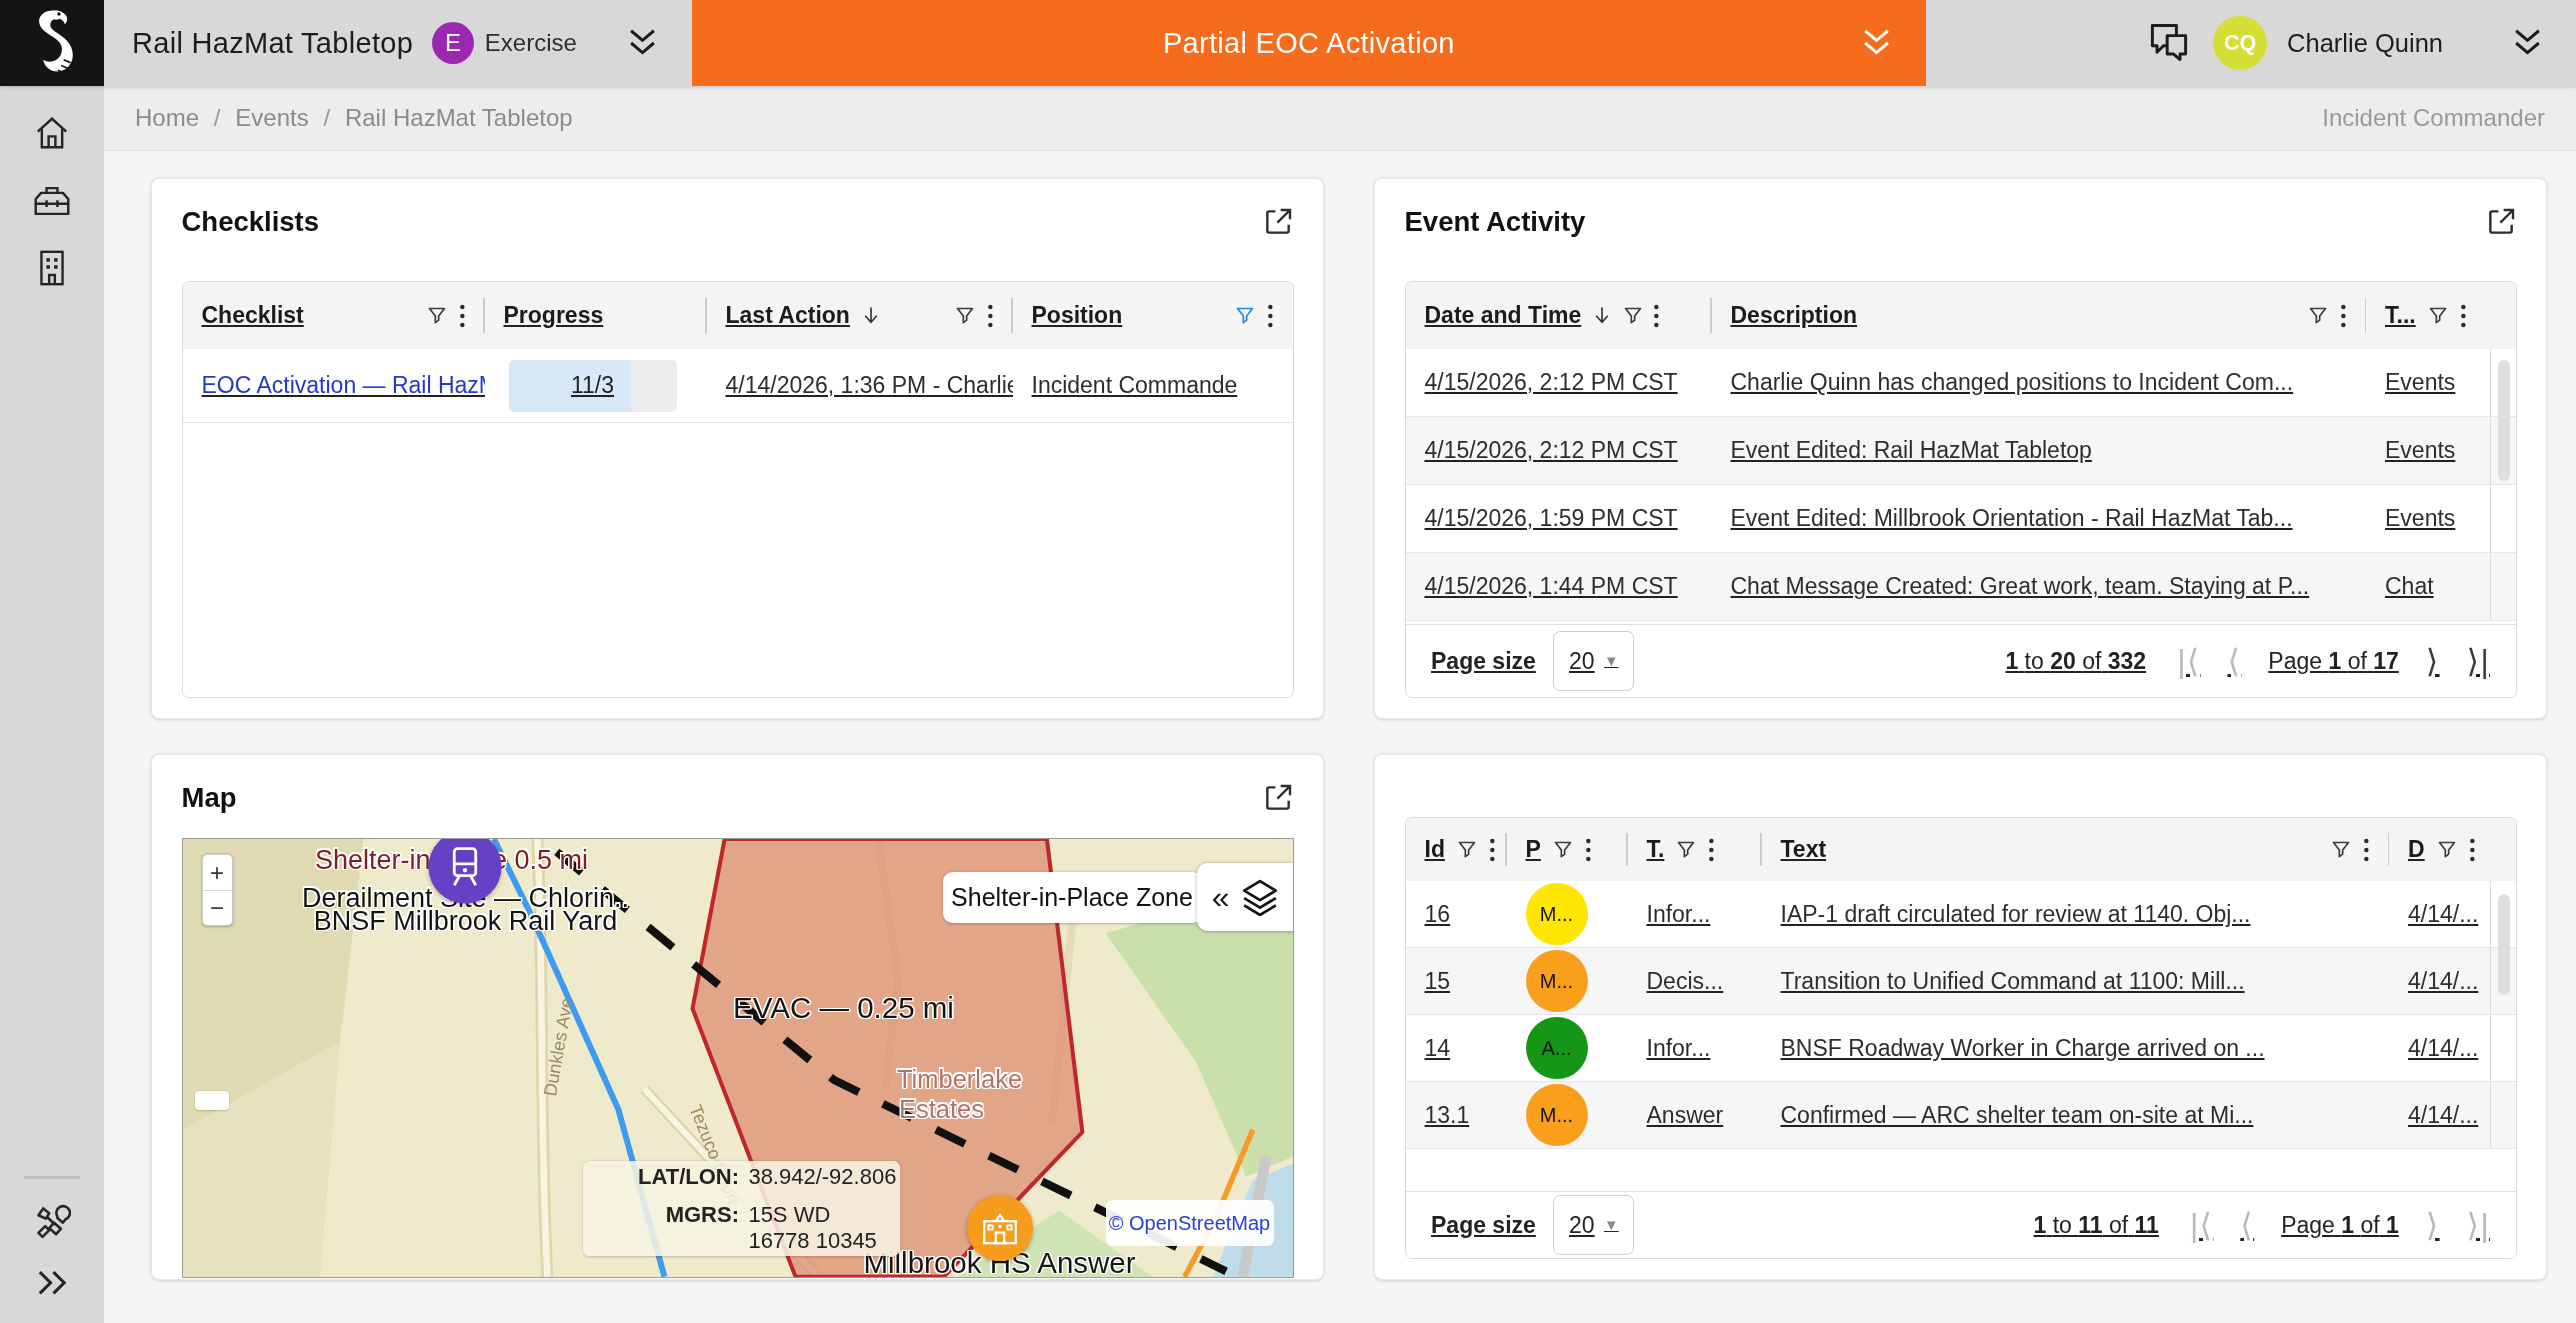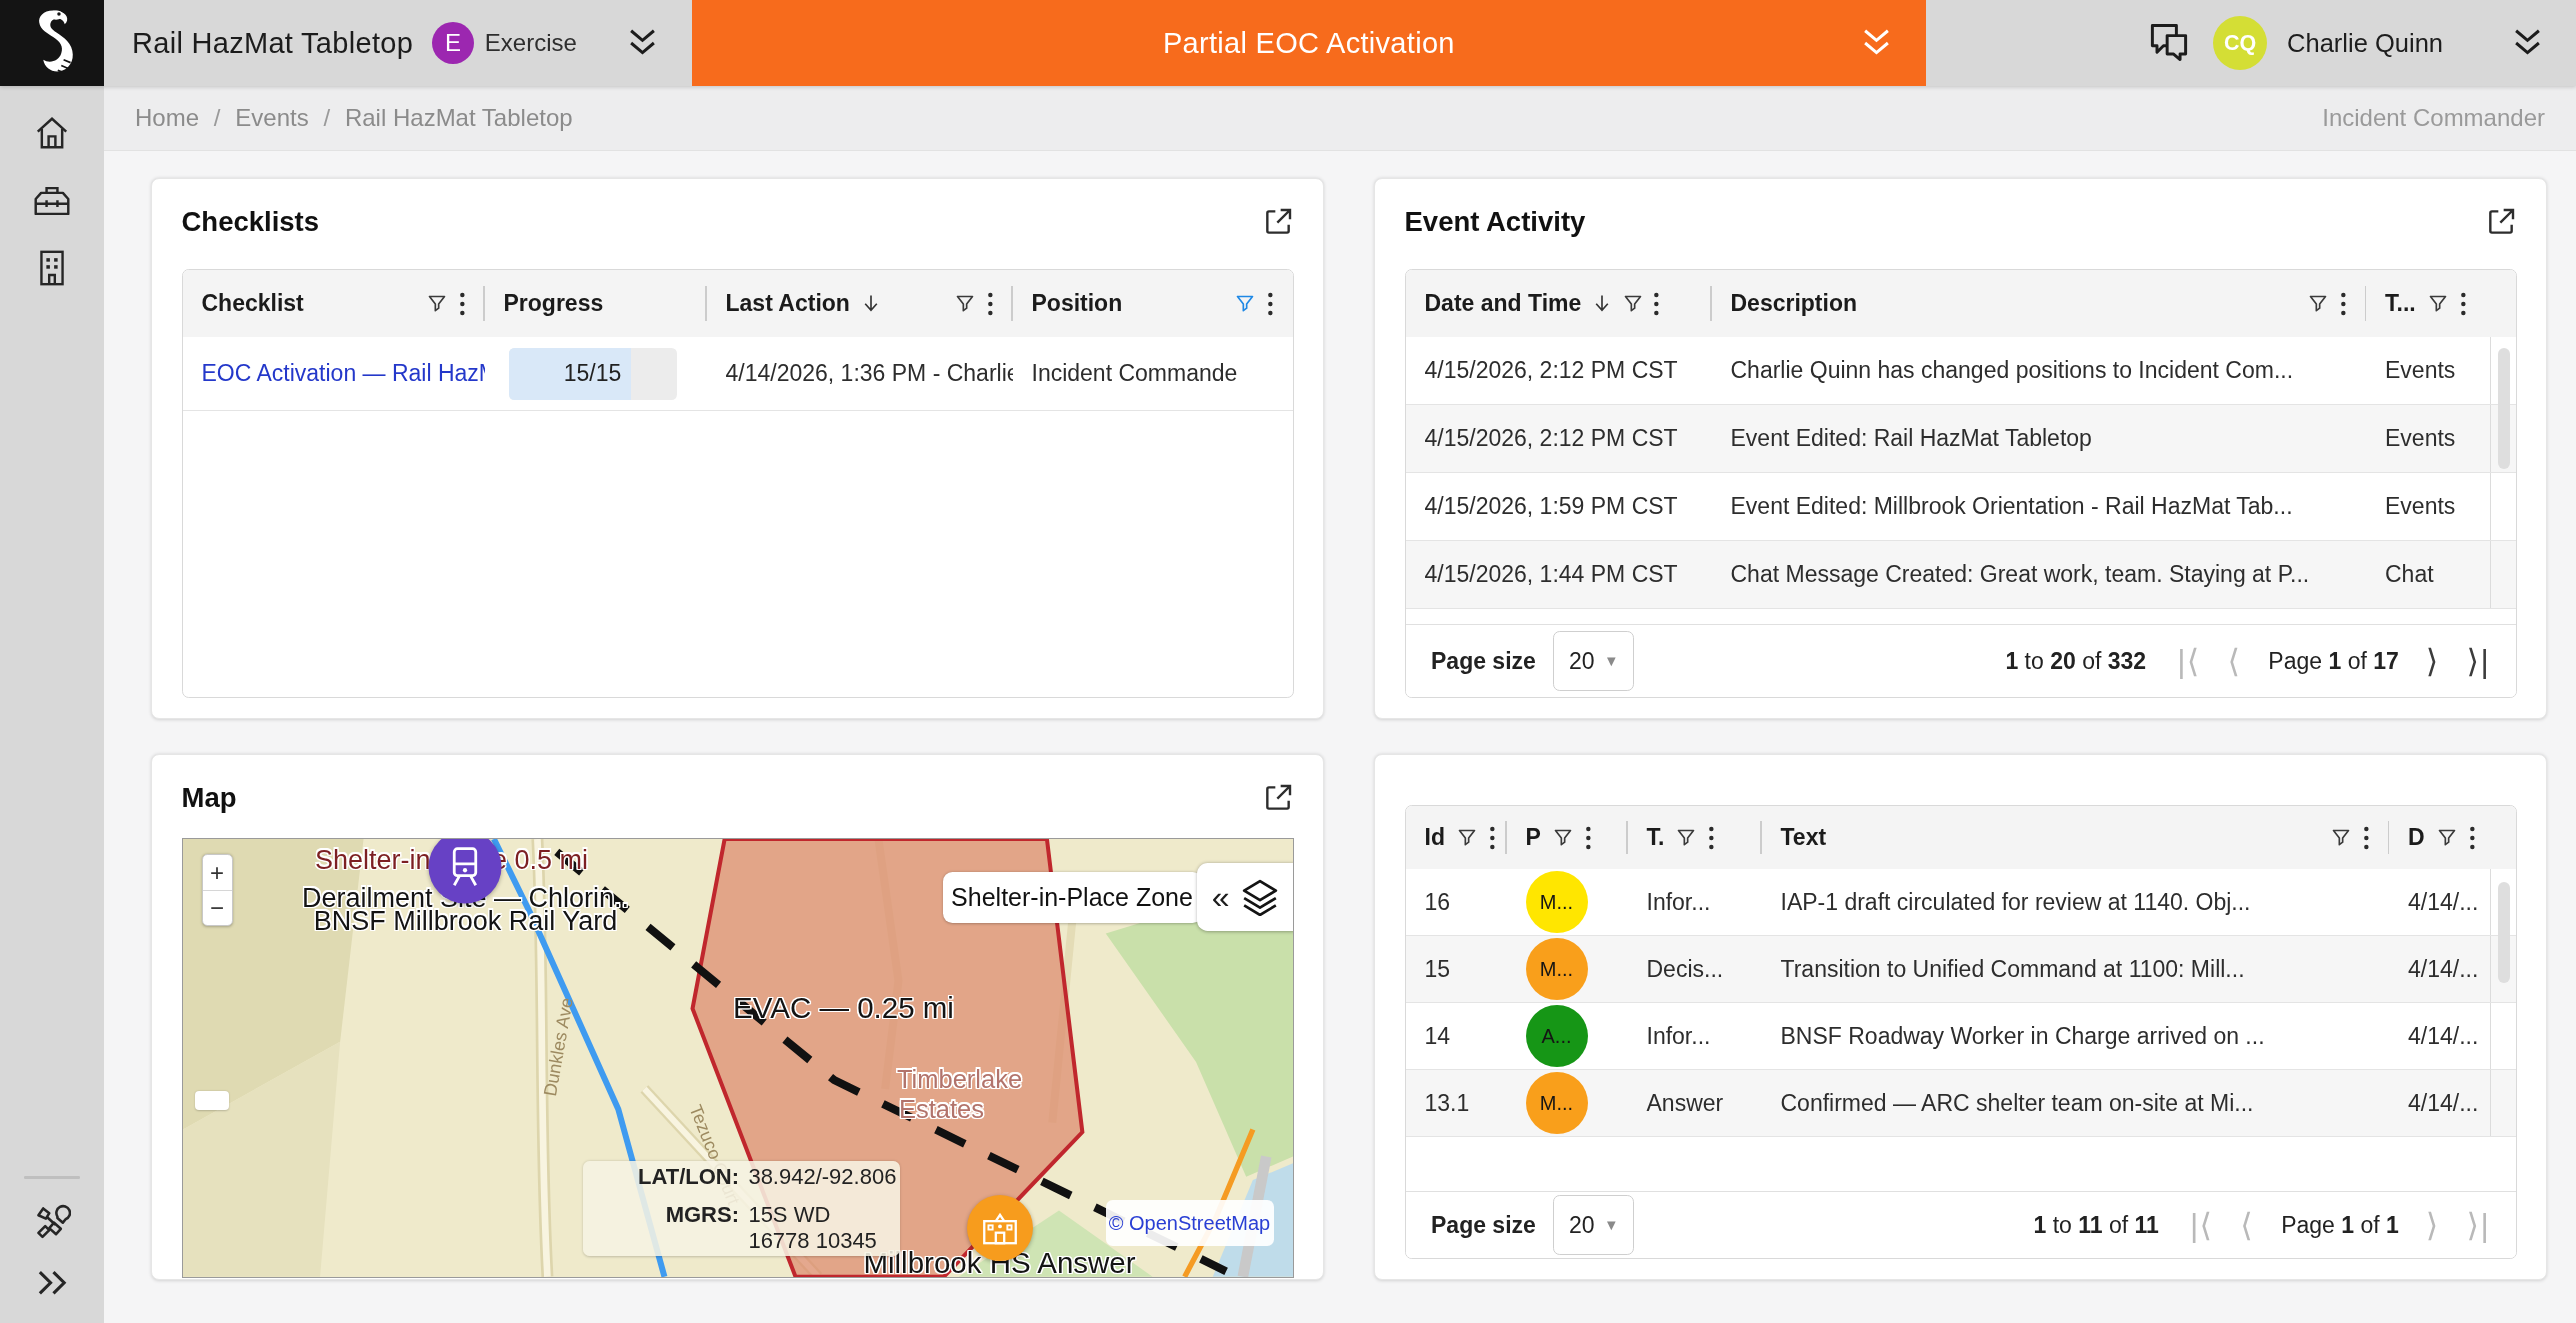--- a/index.html
+++ b/index.html
@@ -39,21 +39,21 @@
 
   
   .content { position:absolute; top:151px; left:104px; right:0; bottom:0; padding:27px 29px 0 47px; display:grid; grid-template-columns:1173px 1173px; grid-template-rows:541px 526px; column-gap:50px; row-gap:35px; }
   .card { background:#fff; border-radius:8px; border:0.7px solid #e6e6e6; box-shadow:0 0.7px 3.4px rgba(0,0,0,.14); padding:23px 29.5px 20px; display:flex; flex-direction:column; min-height:0; }
   .card-head { display:flex; align-items:center; position:relative; flex:0 0 auto; height:40px; }
   .card-title { font-size:27.5px; font-weight:700; color:#111; }
   .card-sub { position:absolute; left:0; right:0; text-align:center; font-size:26px; color:#2a2a2a; }
   .ext-ic { margin-left:auto; width:32px; height:32px; color:#2d2d2d; cursor:pointer; z-index:1; }
 
   
-  .tbl-wrap { margin-top:27px; flex:1; min-height:0; border:0.7px solid #d9d9d9; border-radius:6.7px; overflow:hidden; display:flex; flex-direction:column; background:#fff; }
+  .tbl-wrap { margin-top:39px; flex:1; min-height:0; border:0.7px solid #d9d9d9; border-radius:6.7px; overflow:hidden; display:flex; flex-direction:column; background:#fff;text-decoration:underline; }
   .thead { background:#f4f4f4; height:67px; flex:0 0 auto; display:grid; align-items:center; }
   .hcell { display:flex; align-items:center; gap:10.7px; padding:0 19px; position:relative; height:100%; font-size:23px; font-weight:700; color:#1b1b1b; white-space:nowrap; overflow:hidden; }
   .hcell.divided::after { content:''; position:absolute; right:0; top:24%; height:52%; width:1.3px; background:#cccccc; }
   .hicons { margin-left:auto; display:flex; align-items:center; gap:12px; }
   .hicons.tight { margin-left:1.3px; }
   .funnel { width:20px; height:20px; color:#3a3a3a; cursor:pointer; flex:0 0 auto; }
   .funnel.active { color:#1E88E5; }
   .kebab { width:6.7px; height:24px; color:#2b2b2b; cursor:pointer; flex:0 0 auto; }
   .sorticon { width:20px; height:21.5px; color:#333; flex:0 0 auto; }
   .tbody { flex:1; min-height:0; overflow:hidden; position:relative; }
@@ -265,21 +265,21 @@
                 </svg>
             </span>
           </div>
         </div>
         <div class="tbody">
           <div class="trow cl-grid" style="height:74px;">
             <div class="tcell"><span class="link">EOC Activation — Rail HazM</span></div>
             <div class="tcell" style="padding-left:24px;">
               <span class="progress">
                 <span class="progress-fill" style="width: 73%;"></span>
-                <span class="progress-label">15/15</span>
+                <span class="progress-label">11/3</span>
               </span>
             </div>
             <div class="tcell">4/14/2026, 1:36 PM - Charlie</div>
             <div class="tcell">Incident Commande</div>
           </div>
         </div>
       </div>
     </section>
 
     <section class="card">

